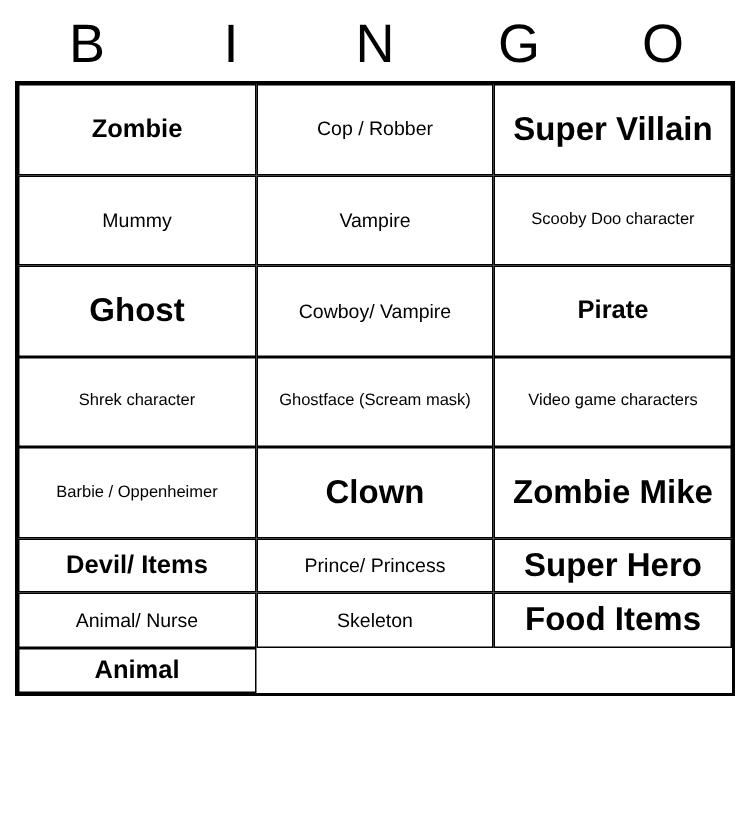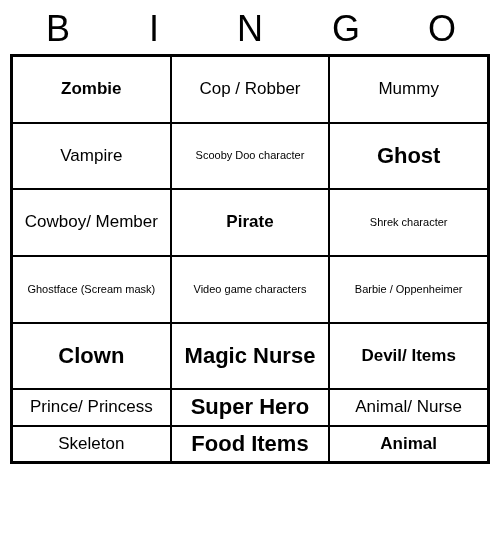--- a/index.html
+++ b/index.html
@@ -42,21 +42,21 @@
       border: 2px solid #000;
     }
 
     .bingo-cell {
       border: 1px solid #000;
       display: flex;
       align-items: center;
       justify-content: center;
       text-align: center;
       padding: 4px;
-      font-size: 17px;
+      font-size: 13px;
       line-height: 1.2;
     }
 
     .bingo-cell.large {
       font-size: 22px;
       font-weight: bold;
     }
 
     .bingo-cell.medium {
       font-size: 17px;
@@ -74,32 +74,33 @@
 <div class="bingo-header-letter">B</div>
     <div class="bingo-header-letter">I</div>
     <div class="bingo-header-letter">N</div>
     <div class="bingo-header-letter">G</div>
     <div class="bingo-header-letter">O</div>
   </div>
 
 <div class="bingo-grid">
 <div class="bingo-cell medium">Zombie</div>
     <div class="bingo-cell">Cop / Robber</div>
+    <div class="bingo-cell large">Super Villain</div>
     <div class="bingo-cell">Mummy</div>
     <div class="bingo-cell">Vampire</div>
     <div class="bingo-cell small">Scooby Doo character</div>
     <div class="bingo-cell large">Ghost</div>
-    <div class="bingo-cell">Cowboy/ Member</div>
+    <div class="bingo-cell">Cowboy/ Vampire</div>
     <div class="bingo-cell medium">Pirate</div>
     <div class="bingo-cell small">Shrek character</div>
     <div class="bingo-cell small">Ghostface (Scream mask)</div>
     <div class="bingo-cell small">Video game characters</div>
     <div class="bingo-cell small">Barbie / Oppenheimer</div>
     <div class="bingo-cell large">Clown</div>
-    <div class="bingo-cell large">Magic Nurse</div>
+    <div class="bingo-cell large">Zombie Mike</div>
     <div class="bingo-cell medium">Devil/ Items</div>
     <div class="bingo-cell">Prince/ Princess</div>
     <div class="bingo-cell large">Super Hero</div>
     <div class="bingo-cell">Animal/ Nurse</div>
     <div class="bingo-cell">Skeleton</div>
     <div class="bingo-cell large">Food Items</div>
     <div class="bingo-cell medium">Animal</div>
   </div>
 
 </body></html>

